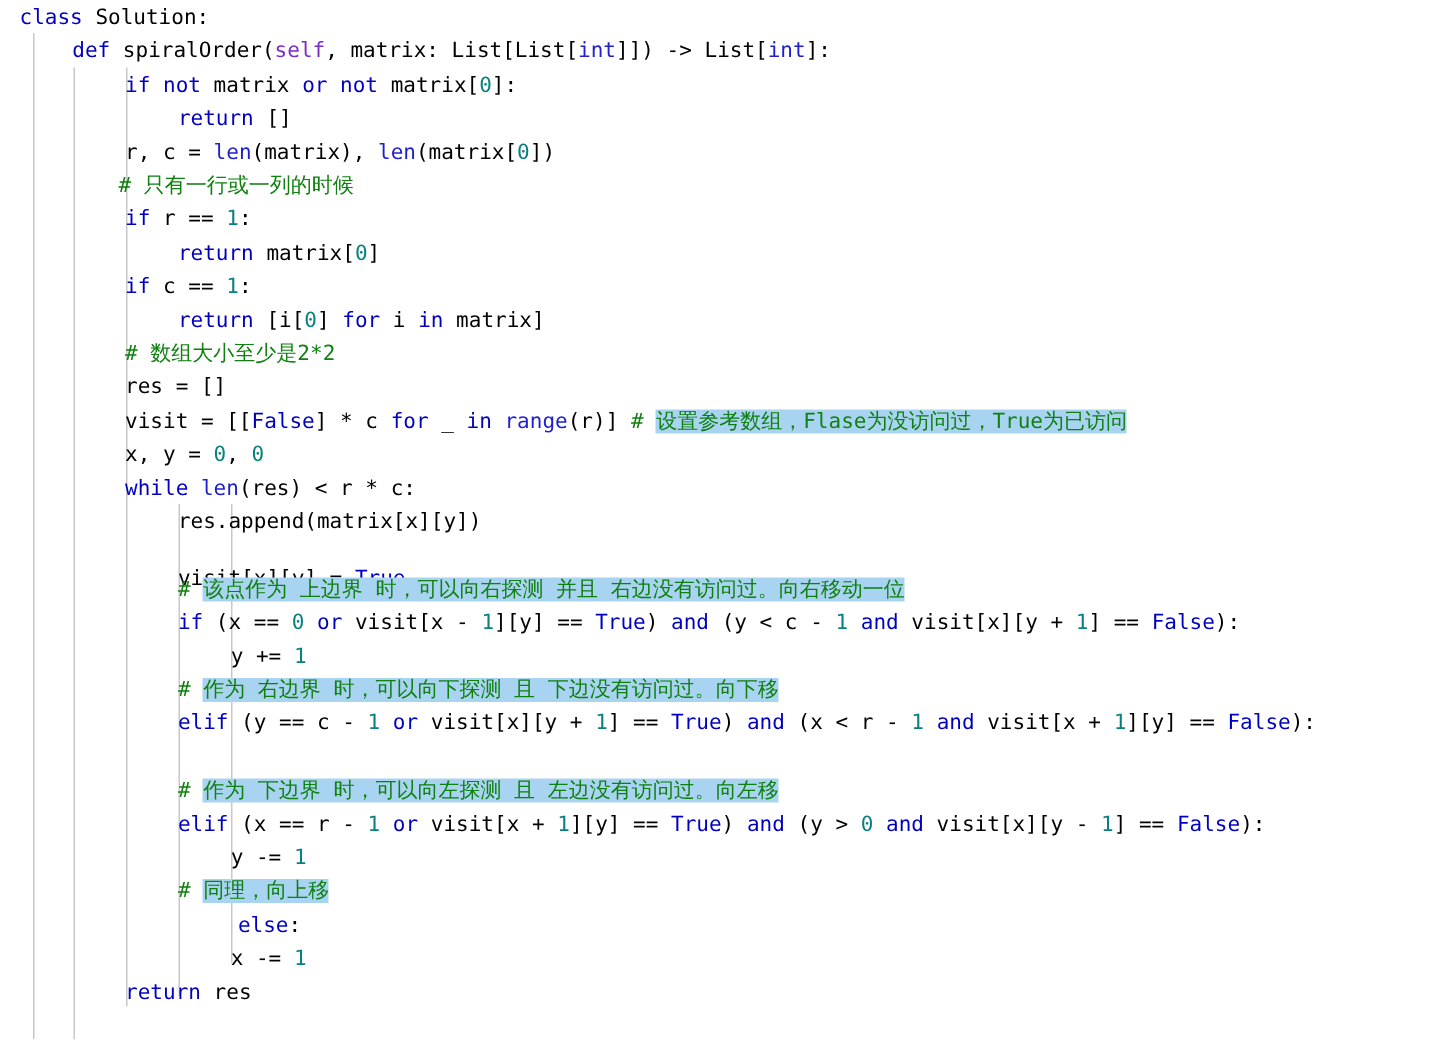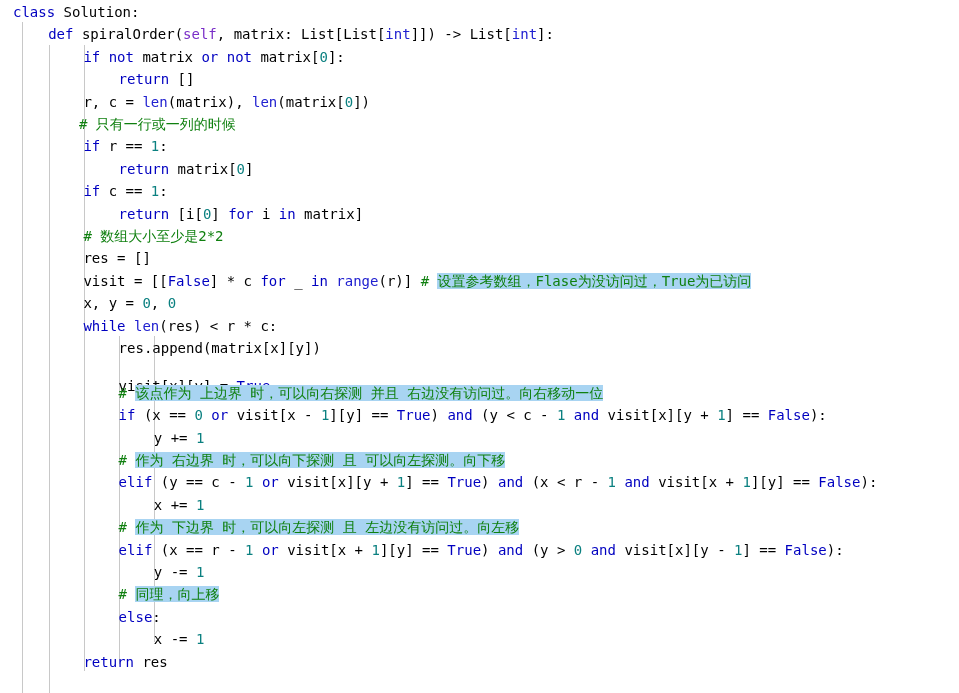--- a/index.html
+++ b/index.html
@@ -82,24 +82,23 @@
       <div class="line" style="position: absolute; left: 0px; top: 225px; width: 959px;"><span class="line-inner" style="left: 83.4px;"><span class="cmt"># 数组大小至少是2*2</span></span></div>
       <div class="line" style="position: absolute; left: 0px; top: 247.4px; width: 959px;"><span class="line-inner" style="left: 83.4px;"><span class="plain">res = []</span></span></div>
       <div class="line" style="position: absolute; left: 0px; top: 269.8px; width: 959px;"><span class="line-inner" style="left: 83.4px;"><span class="plain">visit = [[</span><span class="kw">False</span><span class="plain">] * c </span><span class="kw">for</span><span class="plain"> _ </span><span class="kw">in</span><span class="plain"> </span><span class="bfn">range</span><span class="plain">(r)] </span><span class="cmt"># </span><span class="cmt hl">设置参考数组，Flase为没访问过，True为已访问</span></span></div>
       <div class="line" style="position: absolute; left: 0px; top: 292.2px; width: 959px;"><span class="line-inner" style="left: 83.4px;"><span class="plain">x, y = </span><span class="num">0</span><span class="plain">, </span><span class="num">0</span></span></div>
       <div class="line" style="position: absolute; left: 0px; top: 314.6px; width: 809px;"><span class="line-inner" style="left: 83.4px;"><span class="kw">while</span><span class="plain"> </span><span class="bfn">len</span><span class="plain">(res) &lt; r * c:</span></span></div>
       <div class="line" style="position: absolute; left: 0px; top: 337px; width: 959px;"><span class="line-inner" style="left: 118.6px;"><span class="plain">res.append(matrix[x][y])</span></span></div>
       <div class="line" style="position: absolute; left: 0px; top: 375px; width: 959px;"><span class="line-inner" style="left: 118.6px;"><span class="plain">visit[x][y] = </span><span class="kw">True</span></span></div>
       <div class="line" style="position: absolute; left: 0px; top: 381.8px; width: 959px;"><span class="line-inner" style="left: 118.6px;"><span class="cmt"># </span><span class="cmt hl">该点作为 上边界 时，可以向右探测 并且 右边没有访问过。向右移动一位</span></span></div>
       <div class="line" style="position: absolute; left: 0px; top: 404.2px; width: 959px;"><span class="line-inner" style="left: 118.6px;"><span class="kw">if</span><span class="plain"> (x == </span><span class="num">0</span><span class="plain"> </span><span class="kw">or</span><span class="plain"> visit[x - </span><span class="num">1</span><span class="plain">][y] == </span><span class="kw">True</span><span class="plain">) </span><span class="kw">and</span><span class="plain"> (y &lt; c - </span><span class="num">1</span><span class="plain"> </span><span class="kw">and</span><span class="plain"> visit[x][y + </span><span class="num">1</span><span class="plain">] == </span><span class="kw">False</span><span class="plain">):</span></span></div>
       <div class="line" style="position: absolute; left: 0px; top: 426.6px; width: 959px;"><span class="line-inner" style="left: 153.8px;"><span class="plain">y += </span><span class="num">1</span></span></div>
-      <div class="line" style="position: absolute; left: 0px; top: 449px; width: 959px;"><span class="line-inner" style="left: 118.6px;"><span class="cmt"># </span><span class="cmt hl">作为 右边界 时，可以向下探测 且 可以向左探测。向下移</span></span></div>
+      <div class="line" style="position: absolute; left: 0px; top: 449px; width: 959px;"><span class="line-inner" style="left: 118.6px;"><span class="cmt"># </span><span class="cmt hl">作为 右边界 时，可以向下探测 且 下边没有访问过。向下移</span></span></div>
       <div class="line" style="position: absolute; left: 0px; top: 471.4px; width: 959px;"><span class="line-inner" style="left: 118.6px;"><span class="kw">elif</span><span class="plain"> (y == c - </span><span class="num">1</span><span class="plain"> </span><span class="kw">or</span><span class="plain"> visit[x][y + </span><span class="num">1</span><span class="plain">] == </span><span class="kw">True</span><span class="plain">) </span><span class="kw">and</span><span class="plain"> (x &lt; r - </span><span class="num">1</span><span class="plain"> </span><span class="kw">and</span><span class="plain"> visit[x + </span><span class="num">1</span><span class="plain">][y] == </span><span class="kw">False</span><span class="plain">):</span></span></div>
-      <div class="line" style="position: absolute; left: 0px; top: 493.8px; width: 959px;"><span class="line-inner" style="left: 153.8px;"><span class="plain">x += </span><span class="num">1</span></span></div>
       <div class="line" style="position: absolute; left: 0px; top: 516.2px; width: 959px;"><span class="line-inner" style="left: 118.6px;"><span class="cmt"># </span><span class="cmt hl">作为 下边界 时，可以向左探测 且 左边没有访问过。向左移</span></span></div>
       <div class="line" style="position: absolute; left: 0px; top: 538.6px; width: 959px;"><span class="line-inner" style="left: 118.6px;"><span class="kw">elif</span><span class="plain"> (x == r - </span><span class="num">1</span><span class="plain"> </span><span class="kw">or</span><span class="plain"> visit[x + </span><span class="num">1</span><span class="plain">][y] == </span><span class="kw">True</span><span class="plain">) </span><span class="kw">and</span><span class="plain"> (y &gt; </span><span class="num">0</span><span class="plain"> </span><span class="kw">and</span><span class="plain"> visit[x][y - </span><span class="num">1</span><span class="plain">] == </span><span class="kw">False</span><span class="plain">):</span></span></div>
       <div class="line" style="position: absolute; left: 0px; top: 561px; width: 959px; padding-left: 30px;"><span class="line-inner" style="left: 153.8px;"><span class="plain">y -= </span><span class="num">1</span></span></div>
       <div class="line" style="position: absolute; left: 0px; top: 583.4px; width: 959px; padding-left: 43px;"><span class="line-inner" style="left: 118.6px;"><span class="cmt"># </span><span class="cmt hl">同理，向上移</span></span></div>
-      <div class="line" style="position: absolute; left: 0px; top: 605.8px; width: 959px;"><span class="line-inner" style="left: 118.6px;"><span class="kw">else</span><span class="plain">:</span></span></div>
+      <div class="line" style="position: absolute; left: 0px; top: 605.8px; width: 959px;"><span class="line-inner" style="left: 118.6px; padding-left: 40px;"><span class="kw">else</span><span class="plain">:</span></span></div>
       <div class="line" style="position: absolute; left: 0px; top: 628.2px; width: 959px;"><span class="line-inner" style="left: 153.8px;"><span class="plain">x -= </span><span class="num">1</span></span></div>
       <div class="line" style="position: absolute; left: 0px; top: 650.6px; width: 959px;"><span class="line-inner" style="left: 83.4px;"><span class="kw">return</span><span class="plain"> res</span></span></div>
     </div>
 </div>
 
 </body></html>

